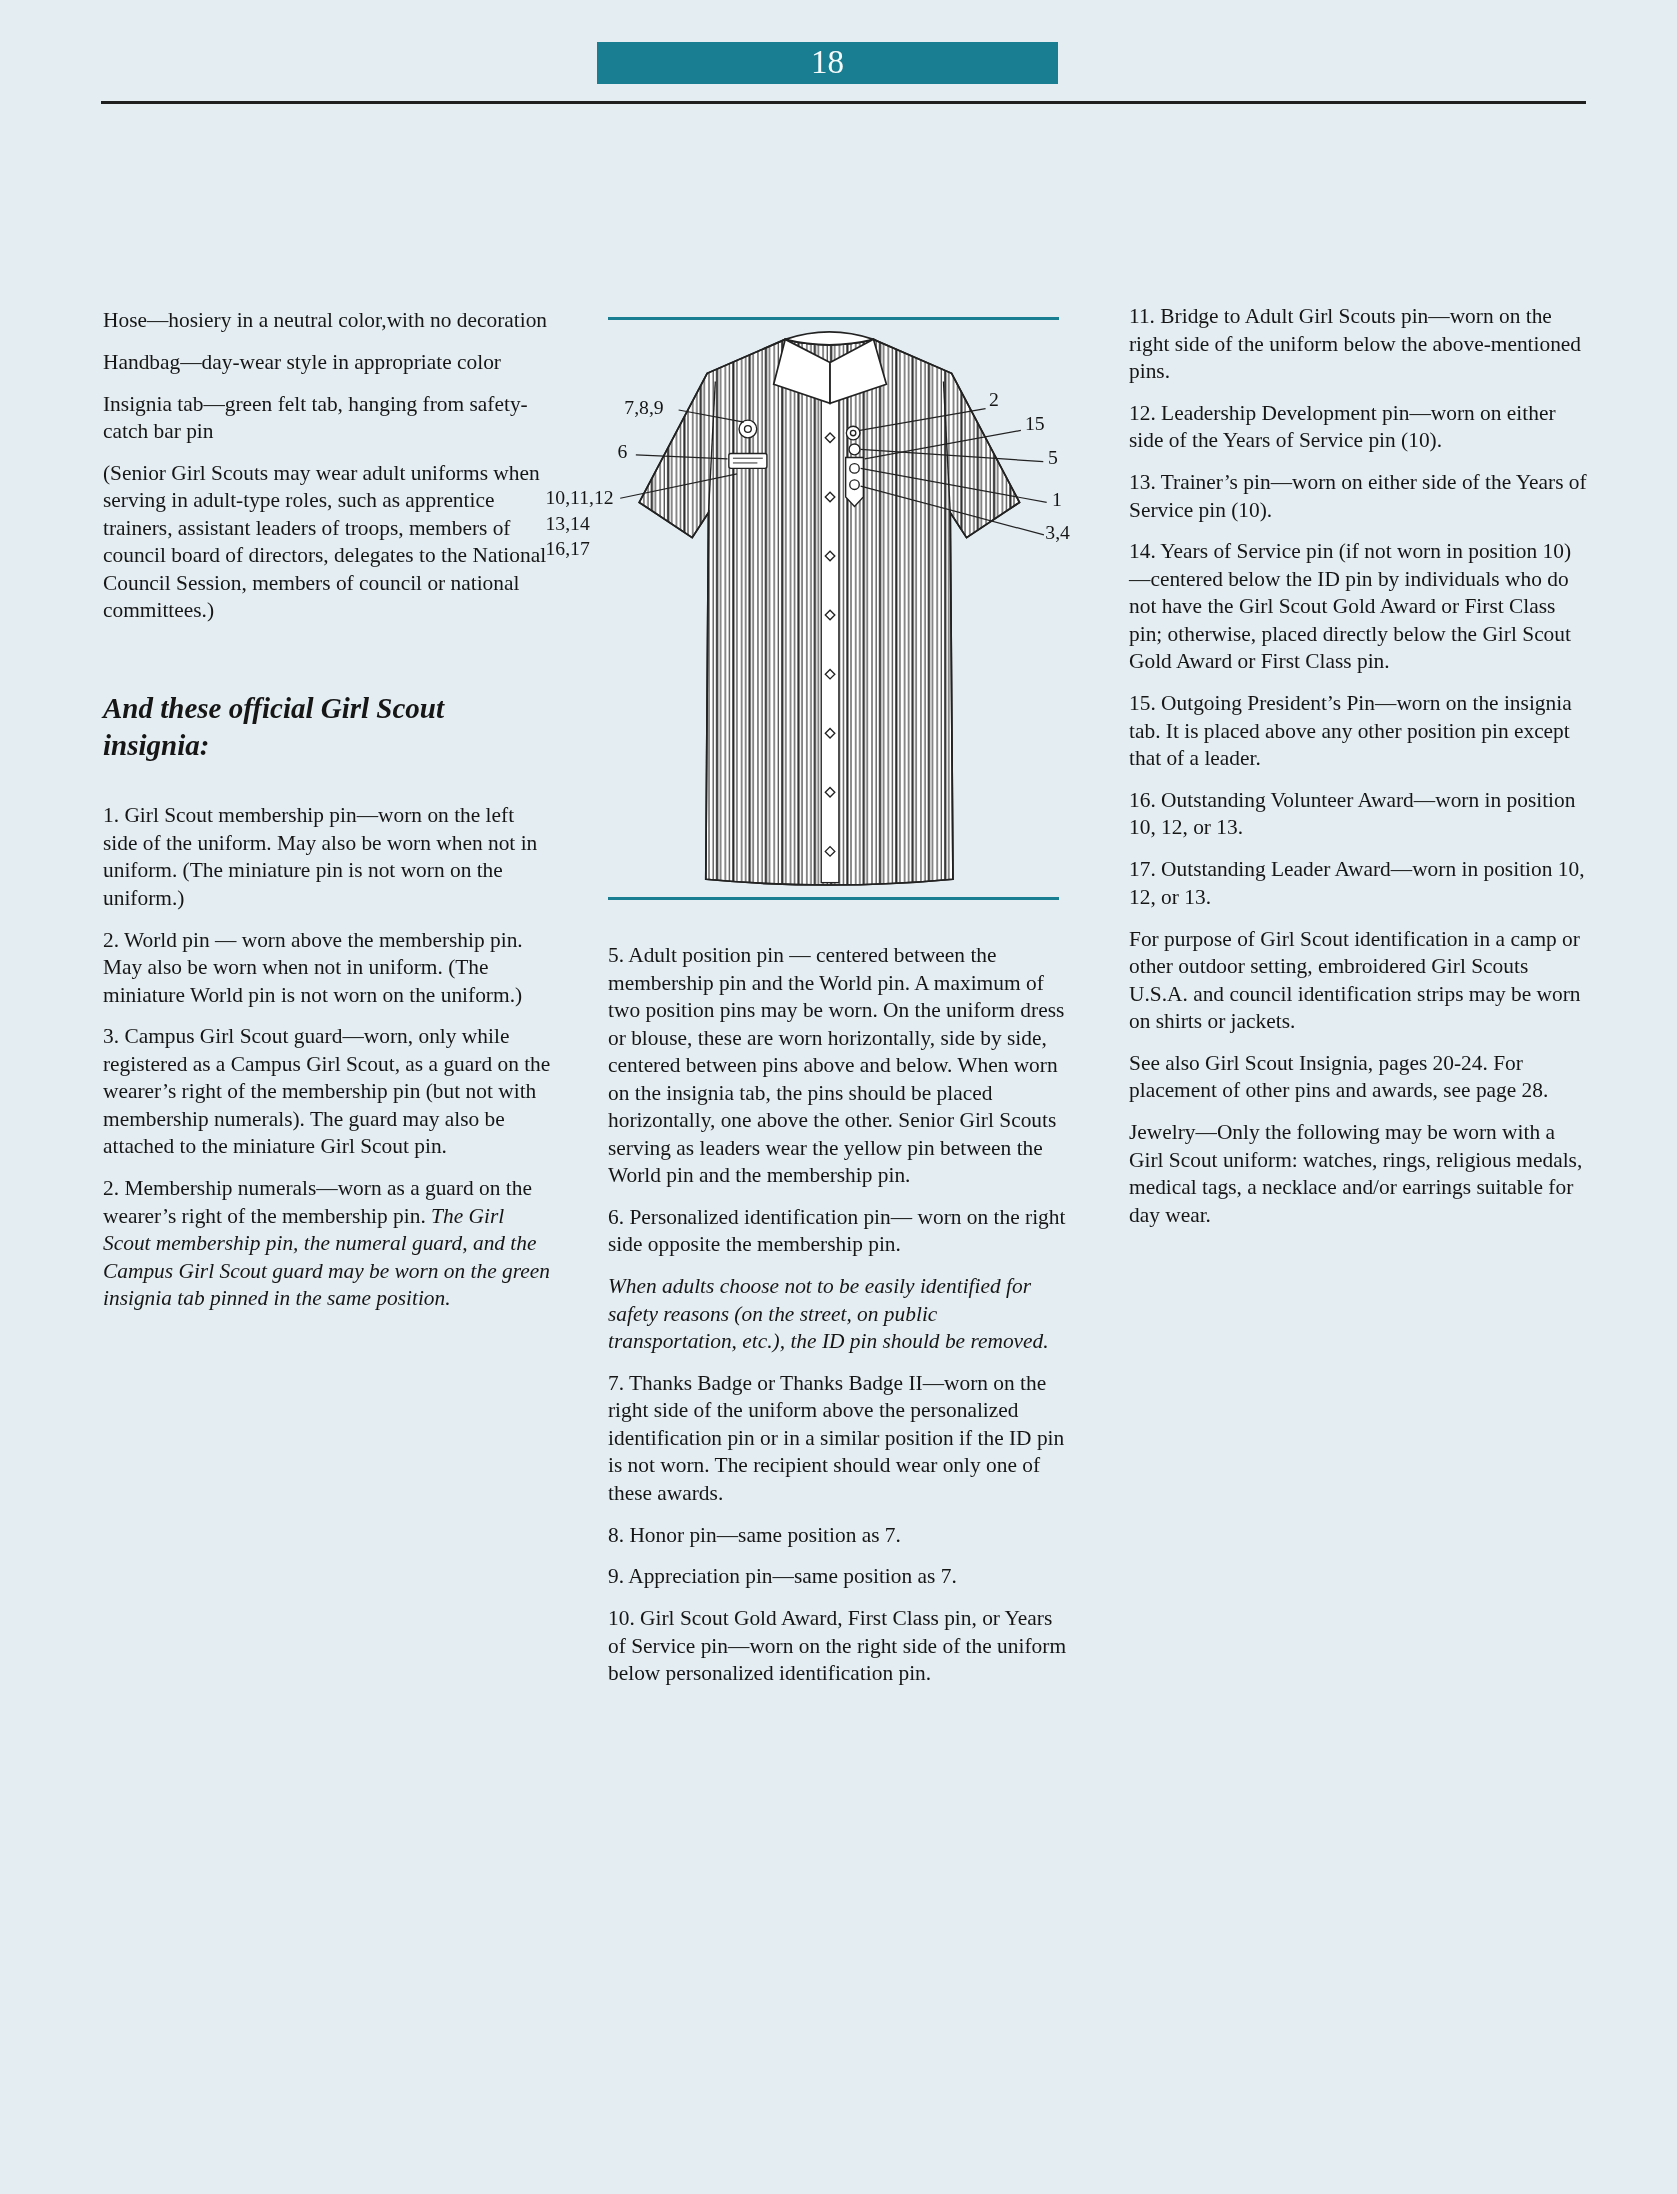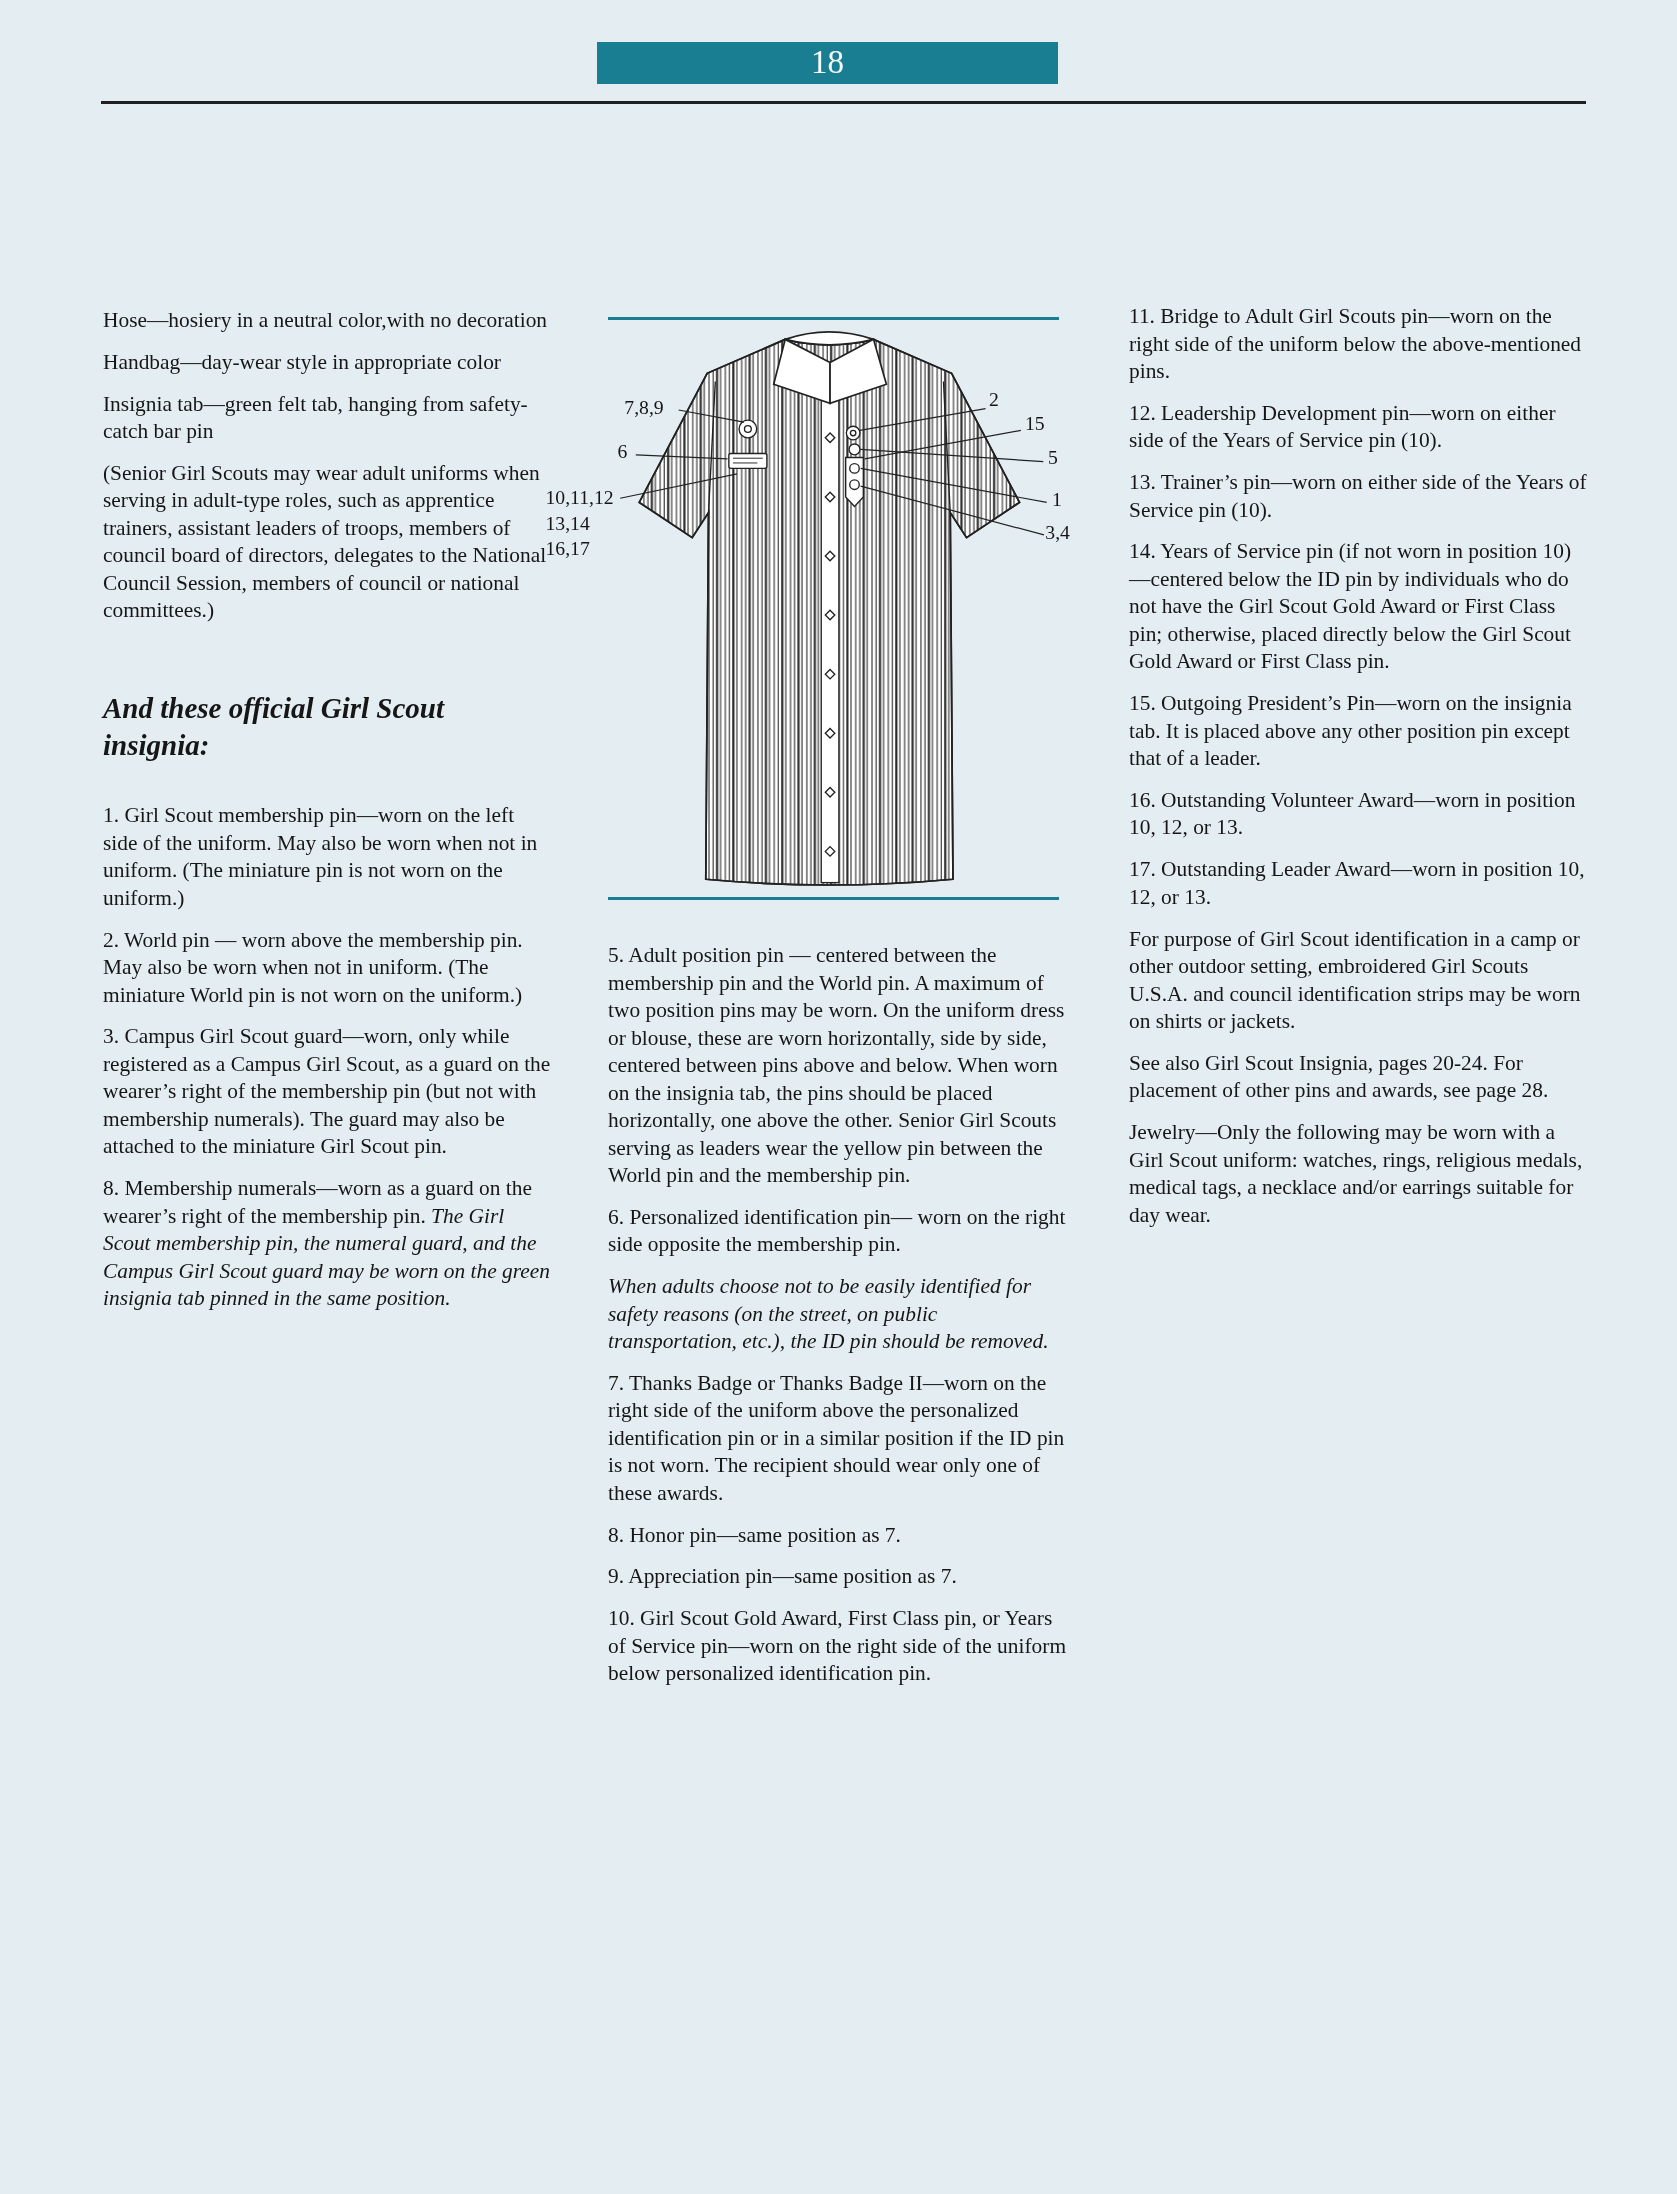--- a/index.html
+++ b/index.html
@@ -47,21 +47,21 @@
 
   <div class="col left">
     <p>Hose—hosiery in a neutral color,with no decoration</p>
     <p>Handbag—day-wear style in appropriate color</p>
     <p>Insignia tab—green felt tab, hanging from safety-catch bar pin</p>
     <p>(Senior Girl Scouts may wear adult uniforms when serving in adult-type roles, such as apprentice trainers, assistant leaders of troops, members of council board of directors, delegates to the National Council Session, members of council or national committees.)</p>
     <h3 class="heading">And these official Girl Scout insignia:</h3>
     <p>1. Girl Scout membership pin—worn on the left side of the uniform. May also be worn when not in uniform. (The miniature pin is not worn on the uniform.)</p>
     <p>2. World pin — worn above the membership pin. May also be worn when not in uniform. (The miniature World pin is not worn on the uniform.)</p>
     <p>3. Campus Girl Scout guard—worn, only while registered as a Campus Girl Scout, as a guard on the wearer’s right of the membership pin (but not with membership numerals). The guard may also be attached to the miniature Girl Scout pin.</p>
-    <p><span>8. Membership numerals—worn as a guard on the wearer’s right of the membership pin. </span><em>The Girl Scout membership pin, the numeral guard, and the Campus Girl Scout guard may be worn on the green insignia tab pinned in the same position.</em></p>
+    <p><span>2. Membership numerals—worn as a guard on the wearer’s right of the membership pin. </span><em>The Girl Scout membership pin, the numeral guard, and the Campus Girl Scout guard may be worn on the green insignia tab pinned in the same position.</em></p>
   </div>
 
   <div class="rule-teal" id="rule-a"></div>
 
   <div id="illustration">
     <svg width="530" height="584" viewBox="0 0 780 860">
       <defs>
         <pattern id="stripes" width="24" height="12" patternUnits="userSpaceOnUse">
           <rect x="2" y="0" width="1.6" height="12" fill="#2a2a2a"></rect>
           <rect x="8" y="0" width="1.6" height="12" fill="#2a2a2a"></rect>

